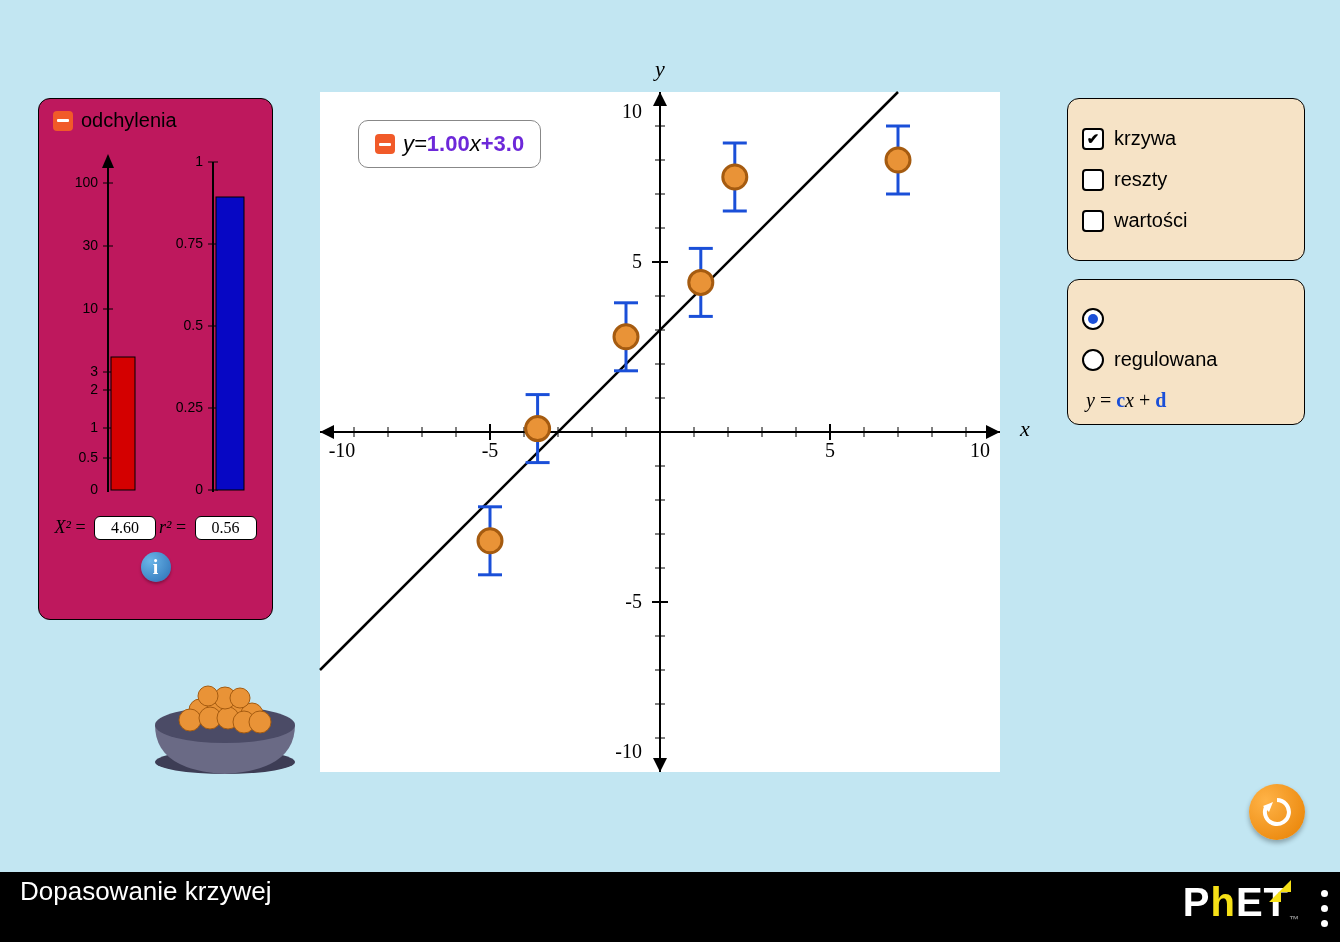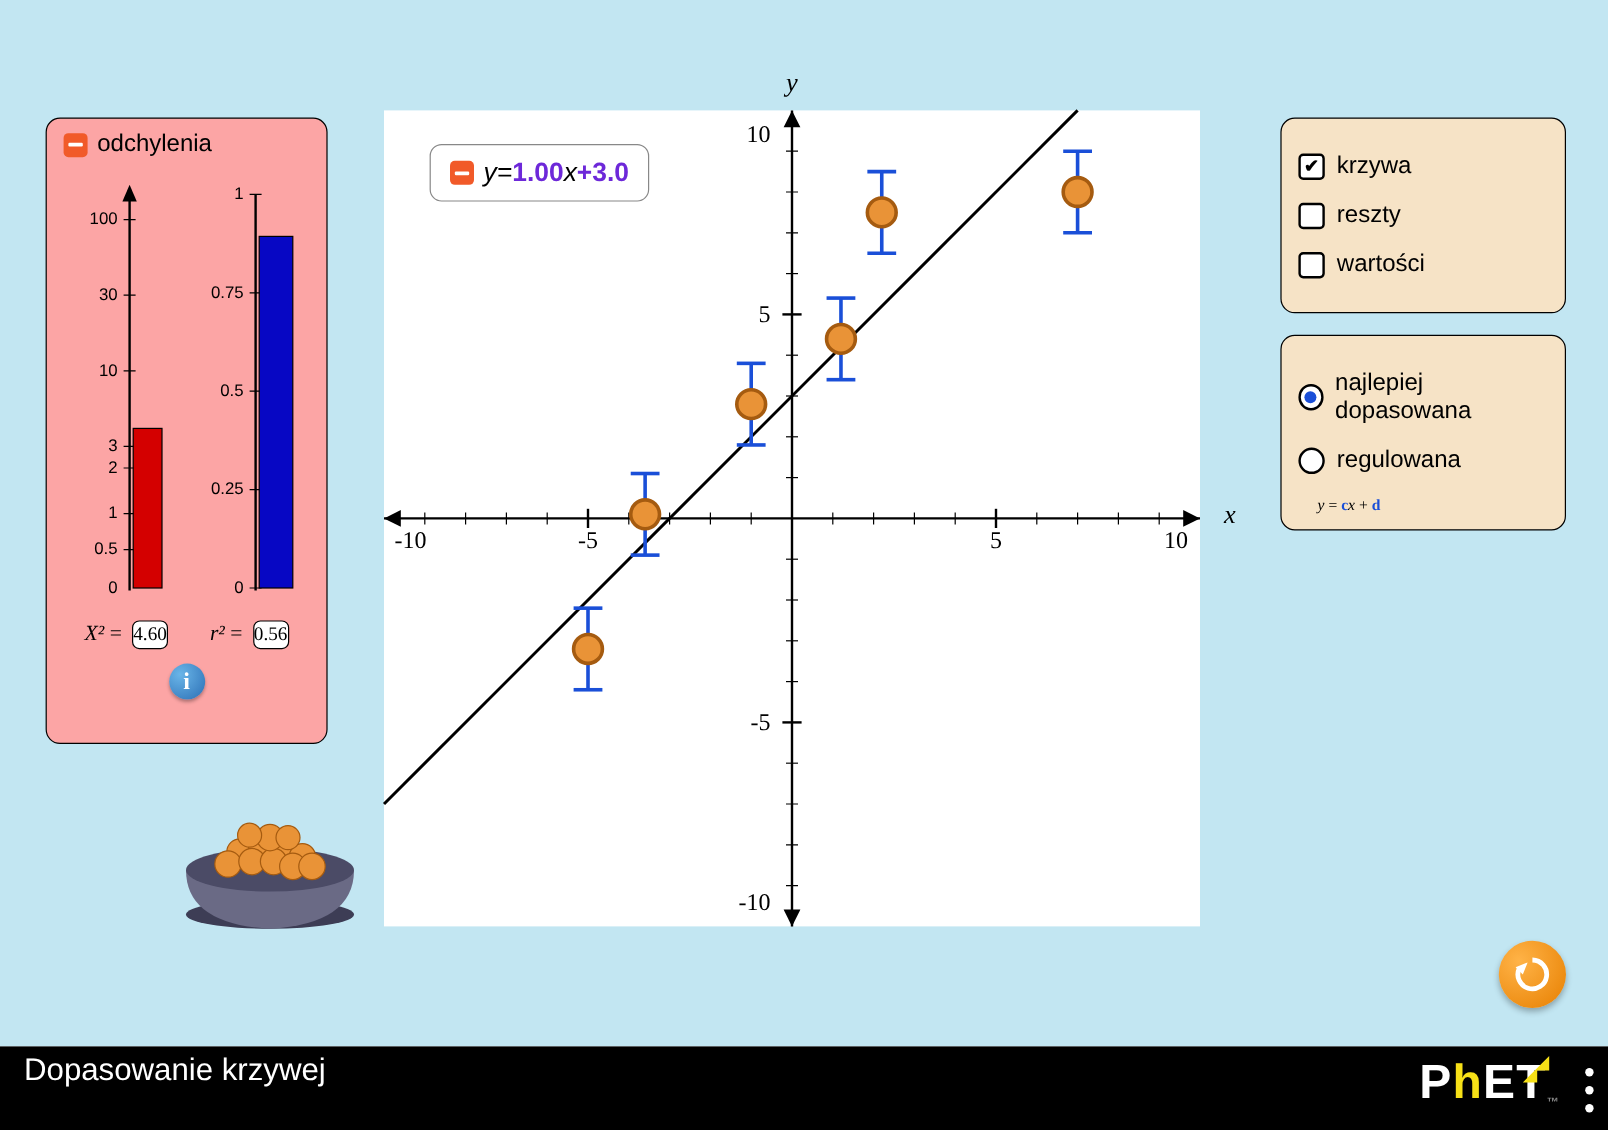--- a/index.html
+++ b/index.html
@@ -6,21 +6,21 @@
   .stage{width:1340px;height:872px;background:#c2e6f2;position:relative;}
   .footer{width:1340px;height:70px;background:#000;position:relative;}
   .footer-title{color:#fff;font-size:26px;position:absolute;left:20px;top:4px;}
   .phet{position:absolute;right:40px;top:8px;font-weight:900;font-size:40px;letter-spacing:1px;}
   .phet .p{color:#fff;} .phet .h{color:#f6e017;} .phet .e{color:#fff;position:relative;} .phet .t{color:#fff;}
   .phet-tm{color:#888;font-size:10px;vertical-align:bottom;}
   .dots{position:absolute;right:12px;top:18px;display:flex;flex-direction:column;gap:8px;}
   .dots span{width:7px;height:7px;border-radius:50%;background:#fff;display:block;}
 
   
-  .panel{background:#fca5a5;border:1.5px solid #000;border-radius:12px;position:absolute;padding:10px 14px;}
+  .panel{background:#be185d;border:1.5px solid #000;border-radius:12px;position:absolute;padding:10px 14px;}
   .dev-panel{left:38px;top:98px;width:205px;height:500px;}
   .right-panels{position:absolute;right:35px;top:98px;width:238px;}
   .right-panel{background:#f6e3c6;border:1.5px solid #000;border-radius:12px;padding:10px 14px;margin-bottom:18px;}
 
   .minus-btn{display:inline-flex;width:20px;height:20px;background:#f15a29;border-radius:4px;align-items:center;justify-content:center;margin-right:8px;vertical-align:middle;}
   .minus-btn::before{content:"";width:12px;height:3px;background:#fff;border-radius:1px;}
 
   .check{width:18px;height:18px;border:2px solid #000;border-radius:4px;display:inline-flex;align-items:center;justify-content:center;margin-right:10px;vertical-align:middle;background:#fff;}
   .check.checked::after{content:"✔";font-size:15px;line-height:15px;color:#000;font-weight:bold;}
   .radio{width:18px;height:18px;border:2px solid #000;border-radius:50%;display:inline-flex;align-items:center;justify-content:center;margin-right:10px;vertical-align:middle;background:#fff;}
@@ -33,21 +33,21 @@
   .eq-var{font-style:italic;}
 
   
   .graph{position:absolute;left:320px;top:92px;width:680px;height:680px;background:#fff;}
   .graph svg{position:absolute;left:-40px;top:-40px;}
   .axis-label{position:absolute;font-family:'Times New Roman',serif;font-style:italic;font-size:22px;}
 
   
   .reset{position:absolute;right:35px;bottom:32px;width:56px;height:56px;border-radius:50%;background:radial-gradient(circle at 30% 30%,#ffb347,#e77f00);box-shadow:0 3px 5px rgba(0,0,0,.3);display:flex;align-items:center;justify-content:center;cursor:pointer;}
   .reset svg{width:36px;height:36px;}
-  .stat-box{display:inline-block;border:1.5px solid #000;border-radius:6px;background:#fff;padding:2px 0;font-size:16px;margin-left:4px;}
+  .stat-box{display:inline-block;border:1.5px solid #000;border-radius:6px;background:#fff;padding:2px 16px;font-size:16px;margin-left:4px;}
   .info-btn{width:30px;height:30px;border-radius:50%;background:radial-gradient(circle at 30% 30%,#6ab5e8,#2b6fb5);display:flex;align-items:center;justify-content:center;color:#fff;font-weight:bold;font-family:serif;font-size:20px;margin:12px auto 0;cursor:pointer;box-shadow:0 2px 3px rgba(0,0,0,.3);}
 
   
   .bucket{position:absolute;left:140px;top:670px;}
 
   .tick-lbl{font-family:'Times New Roman',serif;font-size:20px;}
   .axis-num{font-size:14px;fill:#000;font-family:Arial;}
 </style>
 </head>
 <body>
@@ -260,27 +260,26 @@
           <span>reszty</span>
         </div>
       <div class="opt-row">
           <span class="check"></span>
           <span>wartości</span>
         </div>
     </div>
     <div class="right-panel">
       <div class="opt-row">
           <span class="radio sel"></span>
-          <span>najlepiej dopasowana</span>
         </div>
       <div class="opt-row">
           <span class="radio"></span>
           <span>regulowana</span>
         </div>
-      <div style="font-family:'Times New Roman',serif;font-size:13px;margin:6px 0 2px 16px;">
+      <div style="font-family:'Times New Roman',serif;font-size:20px;margin:6px 0 2px 4px;">
         <i>y</i><span> = </span><b style="color:#1a4fd8">c</b><i>x</i><span> + </span><b style="color:#1a4fd8">d</b>
       </div>
     </div>
   </div>
 
   <div class="reset">
     <svg viewBox="0 0 36 36">
       <path d="M18 6 a12 12 0 1 1 -11 7" fill="none" stroke="#fff" stroke-width="4"></path>
       <polygon points="4,12 14,8 10,18" fill="#fff"></polygon>
     </svg>

